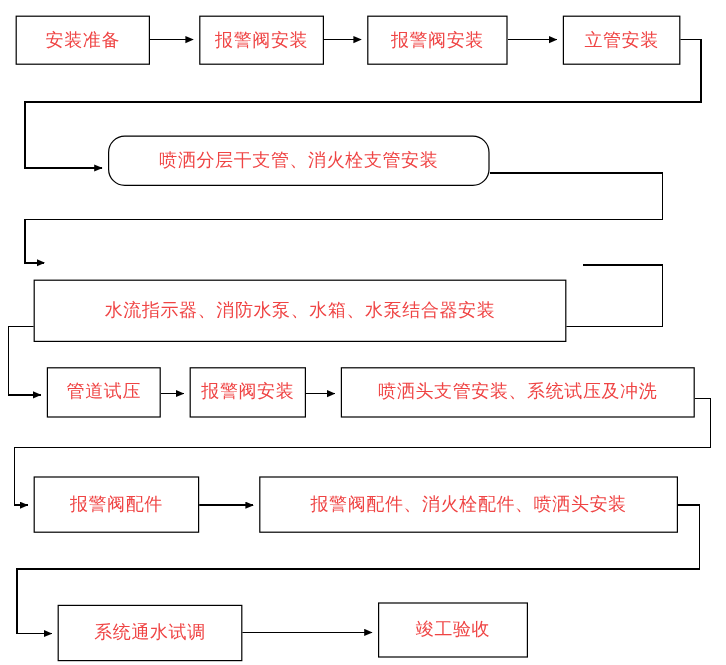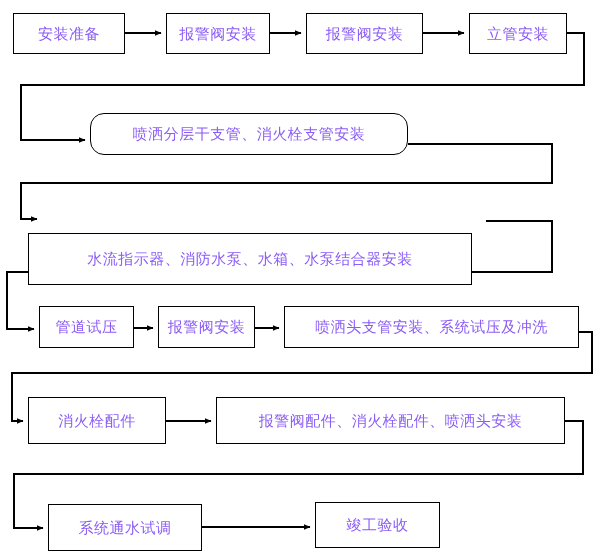--- a/index.html
+++ b/index.html
@@ -28,21 +28,21 @@
   }
   .node {
     position: absolute;
     box-sizing: border-box;
     border: 1px solid #000000;
     background: #ffffff;
     display: flex;
     align-items: center;
     justify-content: center;
     text-align: center;
-    color: #8b5cf6;
+    color: #ef4444;
     font-size: 15px;
     line-height: 1.2;
     letter-spacing: 0.5px;
     white-space: nowrap;
     z-index: 2;
   }
 </style>
 </head>
 <body>
 
@@ -92,21 +92,21 @@
       <div class="node" style="left: 39px; top: 306px; width: 95px; height: 42px; border-color: rgb(0, 0, 0); background: rgb(255, 255, 255);">
         <span>管道试压</span>
       </div>
       <div class="node" style="left: 158px; top: 306px; width: 97px; height: 42px; border-color: rgb(0, 0, 0); background: rgb(255, 255, 255);">
         <span>报警阀安装</span>
       </div>
       <div class="node" style="left: 284px; top: 306px; width: 295px; height: 42px; border-color: rgb(0, 0, 0); background: rgb(255, 255, 255);">
         <span>喷洒头支管安装、系统试压及冲洗</span>
       </div>
       <div class="node" style="left: 28px; top: 397px; width: 138px; height: 47px; border-color: rgb(0, 0, 0); background: rgb(255, 255, 255);">
-        <span>消火栓配件</span>
+        <span>报警阀配件</span>
       </div>
       <div class="node" style="left: 216px; top: 397px; width: 349px; height: 47px; border-color: rgb(0, 0, 0); background: rgb(255, 255, 255);">
         <span>报警阀配件、消火栓配件、喷洒头安装</span>
       </div>
       <div class="node" style="left: 48px; top: 504px; width: 154px; height: 47px; border-color: rgb(0, 0, 0); background: rgb(255, 255, 255);">
         <span>系统通水试调</span>
       </div>
       <div class="node" style="left: 315px; top: 502px; width: 125px; height: 46px; border-color: rgb(0, 0, 0); background: rgb(255, 255, 255);">
         <span>竣工验收</span>
       </div>

